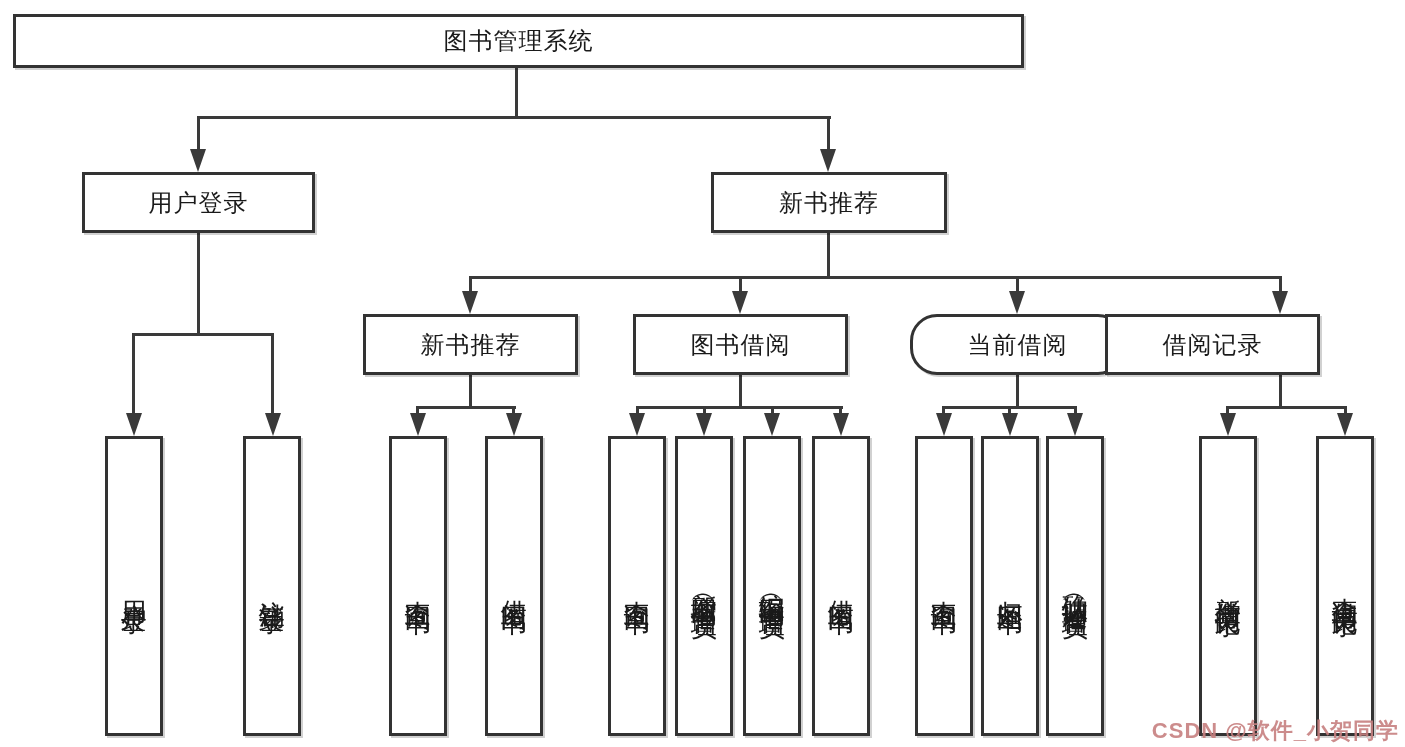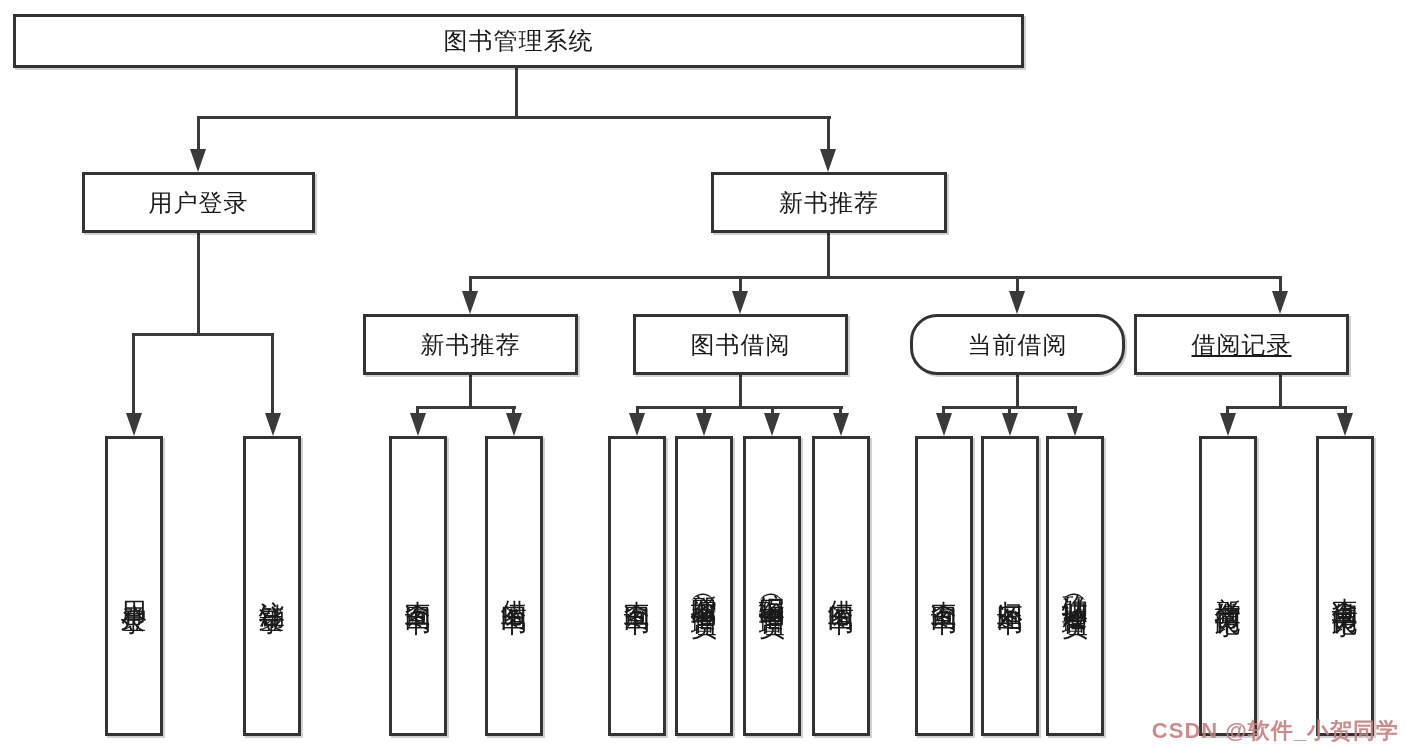--- a/index.html
+++ b/index.html
@@ -80,21 +80,21 @@
 
   <div class="box box-h" style="left:363px;top:314px;width:215px;height:61px;">
     <span>新书推荐</span>
   </div>
   <div class="box box-h" style="left:633px;top:314px;width:215px;height:61px;">
     <span>图书借阅</span>
   </div>
   <div class="box box-h" style="left:910px;top:314px;width:215px;height:61px;border-radius:27px;">
     <span>当前借阅</span>
   </div>
-  <div class="box box-h" style="left:1134px;top:314px;width:215px;height:61px;text-decoration:underline;">
+  <div class="box box-h" style="left:1105px;top:314px;width:215px;height:61px;">
     <span>借阅记录</span>
   </div>
 
   <div class="box box-v" style="left:105px;top:436px;width:58px;height:300px;">
     <span class="vtext">用户登录</span>
   </div>
   <div class="box box-v" style="left:243px;top:436px;width:58px;height:300px;">
     <span class="vtext">注销登录</span>
   </div>
 

